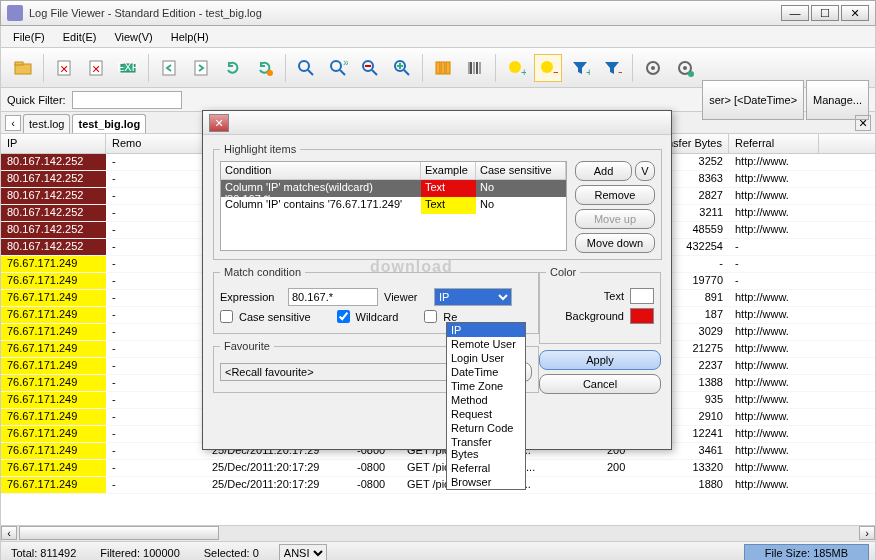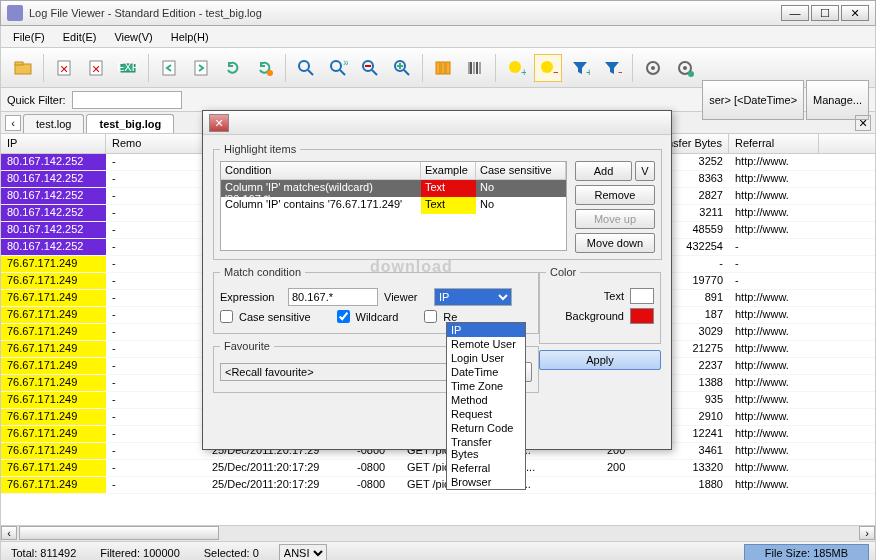--- a/index.html
+++ b/index.html
@@ -19,31 +19,31 @@
 .toolbar .tbtn { width: 28px; height: 28px; border: 1px solid transparent; display: flex; align-items: center; justify-content: center; cursor: pointer; }
 .toolbar .sep { width: 1px; height: 28px; background: #ccc; margin: 0 2px; }
 
 .quickfilter { height: 24px; background: #f4f4f4; border: 1px solid #ccc; border-top: none; display: flex; align-items: center; padding: 0 6px; gap: 6px; }
 .quickfilter input { border: 1px solid #aaa; height: 18px; padding: 0 3px; flex: 1; max-width: 110px; }
 .quickfilter .ff { display: flex; gap: 2px; margin-left: auto; }
 .quickfilter .ffbtn { border: 1px solid #aaa; background: linear-gradient(#fff,#e5e5e5); padding: 13px 6px; cursor: pointer; }
 
 .filetabs { height: 22px; border: 1px solid #ccc; border-top: none; display: flex; align-items: flex-end; padding: 0 4px; gap: 0; background: #f0f0f0; }
 .filetabs .nav { width: 16px; height: 16px; border: 1px solid #aaa; background: #fff; text-align: center; line-height: 14px; cursor: pointer; margin-bottom: 2px; }
-.filetabs .tab { padding: 3px 12px; border: 1px solid #aaa; border-bottom: none; background: #f5f5f5; margin-left: 2px; cursor: pointer; border-radius: 3px 3px 0 0; margin-top: 48px; }
+.filetabs .tab { padding: 3px 5px; border: 1px solid #aaa; border-bottom: none; background: #f5f5f5; margin-left: 2px; cursor: pointer; border-radius: 3px 3px 0 0; margin-top: 48px; }
 .filetabs .tab.active { background: #fff; font-weight: bold; }
 .filetabs .close { margin-left: auto; width: 16px; height: 16px; border: 1px solid #aaa; text-align: center; line-height: 14px; cursor: pointer; margin-bottom: 2px; }
 
 .grid-area { height: 392px; background: #fff; border: 1px solid #ccc; border-top: none; overflow: hidden; position: relative; }
 .grid-header { display: flex; height: 20px; background: linear-gradient(#fdfdfd,#eaeaea); border-bottom: 1px solid #ccc; }
 .grid-header .col { border-right: 1px solid #ccc; padding: 3px 6px; overflow: hidden; white-space: nowrap; }
 .grid-body { }
 .grid-row { display: flex; height: 17px; border-bottom: 1px solid #f5f5f5; }
 .grid-row .cell { padding: 1px 6px; overflow: hidden; white-space: nowrap; }
-.hl-red { background: #6d28d9; color: #fff; }
+.hl-red { background: #7f1d1d; color: #fff; }
 .hl-yellow { background: #fff600; }
 
 .c-ip { width: 105px; }
 .c-rem { width: 100px; }
 .c-dt { width: 145px; }
 .c-tz { width: 50px; }
 .c-req { width: 200px; }
 .c-rc { width: 40px; }
 .c-tb { width: 88px; text-align: right; }
 .c-ref { width: 90px; }
@@ -70,21 +70,21 @@
 .hl-list { flex: 1; border: 1px solid #aaa; background: #fff; height: 90px; }
 .hl-list .hdr { display: flex; background: linear-gradient(#fdfdfd,#eaeaea); border-bottom: 1px solid #ccc; height: 18px; }
 .hl-list .hdr div { border-right: 1px solid #ccc; padding: 2px 4px; }
 .hl-list .row { display: flex; height: 17px; }
 .hl-list .row div { padding: 1px 4px; overflow: hidden; }
 .hl-list .row.sel { background: #6a6a6a; color: #fff; }
 .hl-cond { width: 200px; }
 .hl-ex { width: 55px; }
 .hl-cs { width: 90px; }
 .hl-btns { display: flex; flex-direction: column; gap: 4px; width: 80px; }
-.btn { border: 1px solid #888; background: linear-gradient(#fff,#e5e5e5); padding: 3px 0; text-align: center; cursor: pointer; border-radius: 2px; }
+.btn { border: 1px solid #888; background: linear-gradient(#fff,#e5e5e5); padding: 3px 0; text-align: center; cursor: pointer; border-radius: 8px; }
 .btn:disabled, .btn.disabled { color: #999; }
 .btn.primary { background: linear-gradient(#dde9fb,#b5d0f5); border-color: #5a88c8; }
 
 .match-row { display: flex; align-items: center; gap: 6px; margin: 4px 0; }
 .match-row label { min-width: 62px; }
 .match-row input[type=text] { border: 1px solid #aaa; height: 18px; padding: 0 3px; }
 .match-row select { border: 1px solid #aaa; height: 18px; }
 
 .dropdown-open { position: absolute; left: 446px; top: 322px; width: 80px; background: #fff; border: 1px solid #666; z-index: 20; }
 .dropdown-open .opt { padding: 1px 4px; cursor: pointer; }
@@ -573,20 +573,21 @@
           <div class="match-row">
             <label style="flex:1;text-align:right">Text</label>
             <span class="color-swatch" style="background:#fff"></span>
           </div>
           <div class="match-row">
             <label style="flex:1;text-align:right">Background</label>
             <span class="color-swatch" style="background:#e20a0a"></span>
           </div>
         </fieldset>
         <div class="btn primary" style="margin-top:6px">Apply</div>
+        <div class="btn" style="margin-top:4px">Cancel</div>
       </div>
     </div>
   </div>
 </div>
 
 <div class="dropdown-open" id="col-dd">
     <div class="opt sel">IP</div>
     <div class="opt">Remote User</div>
     <div class="opt">Login User</div>
     <div class="opt">DateTime</div>

